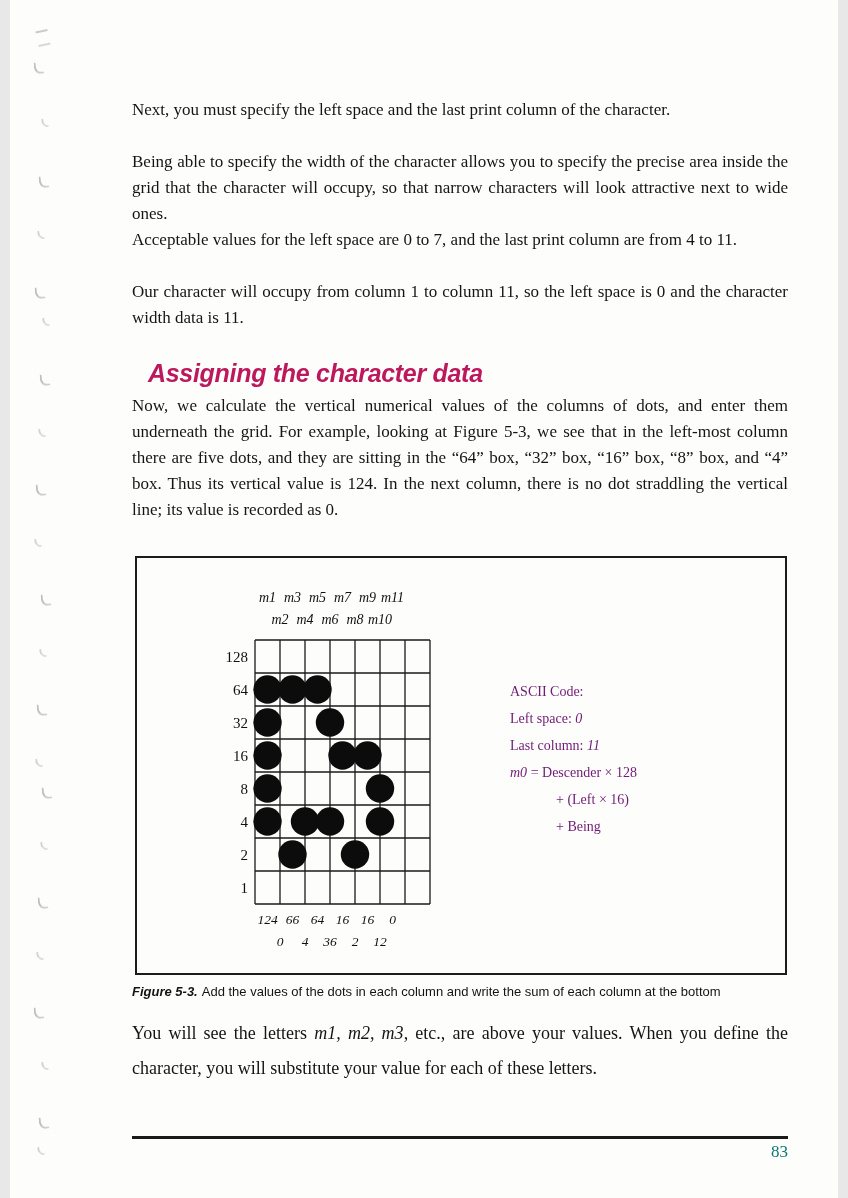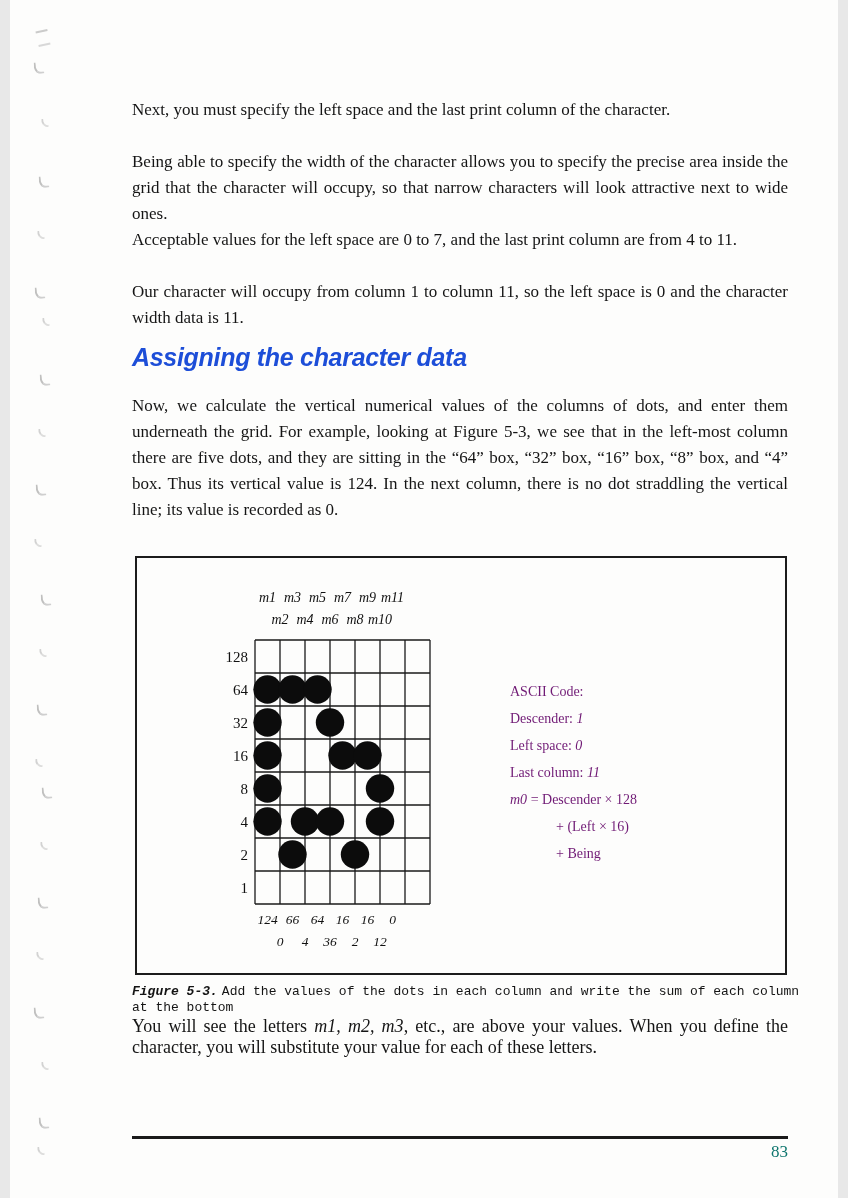--- a/index.html
+++ b/index.html
@@ -10,40 +10,40 @@
   }
   .body{
     position:absolute;left:122px;width:656px;margin:0;
     font-size:17px;line-height:26px;text-align:justify;
   }
   .p1{top:97px}
   .p2{top:149px}
   .p3{top:227px}
   .p4{top:279px}
   .p5{top:393px}
-  .p6{top:1016px;font-size:18px;line-height:21px;}
+  .p6{top:1016px;font-size:18px;line-height:35px;}
   .heading{
-    position:absolute;left:122px;top:343px;margin:0;width:656px;
+    position:absolute;left:122px;top:343px;margin:16px;width:656px;
     font-family:"Liberation Sans",sans-serif;font-size:25px;
-    font-weight:bold;font-style:italic;letter-spacing:-0.3px;color:#1d4ed8;
+    font-weight:bold;font-style:italic;letter-spacing:-0.3px;color:#be185d;
   }
   .figure-box{
     position:absolute;left:125px;top:556px;width:648px;height:415px;
     border:2px solid #1c1c1c;background:#fdfdfc;
   }
   #grid-svg{position:absolute;left:0;top:0;}
   .side{
     position:absolute;left:373px;top:120px;width:260px;
     font-size:14px;line-height:27px;color:#701a75;
   }
   .side .it, i{font-style:italic;}
   .side .indent{padding-left:46px;}
   .caption{
     position:absolute;left:122px;top:984px;width:670px;margin:0;
-    font-family:Liberation Mono, monospace;font-size:13px;line-height:16px;color:#141414;
+    font-family:Liberation Sans, sans-serif;font-size:13px;line-height:16px;color:#141414;
   }
   .cap-label{font-weight:bold;font-style:italic;padding-right:4px;}
   .bottom-rule{
     position:absolute;left:122px;top:1136px;width:656px;height:2.5px;background:#1a1a1a;
   }
   .page-number{
     position:absolute;left:122px;top:1142px;width:656px;
     text-align:right;font-size:17px;color:#0f766e;
   }
   .artifact{
@@ -145,21 +145,20 @@
           <circle cx="193" cy="263.5" r="14.2"></circle>
           <circle cx="205.5" cy="197.5" r="14.2"></circle>
           <circle cx="218" cy="296.5" r="14.2"></circle>
           <circle cx="230.5" cy="197.5" r="14.2"></circle>
           <circle cx="243" cy="230.5" r="14.2"></circle>
           <circle cx="243" cy="263.5" r="14.2"></circle>
         </g>
       </svg>
     <div class="side">
       <div class="side-line"><span>ASCII Code:</span></div>
-      <div class="side-line"><span>Descender: </span><span class="it">1</span></div>
       <div class="side-line"><span>Left space: </span><span class="it">0</span></div>
       <div class="side-line"><span>Last column: </span><span class="it">11</span></div>
       <div class="side-line"><span class="it">m0</span><span> = Descender × 128</span></div>
       <div class="side-line indent">+ (Left × 16)</div>
       <div class="side-line indent">+ Being</div>
     </div>
   </div>
 
   <p class="caption"><b class="cap-label">Figure 5-3.</b><span>Add the values of the dots in each column and write the sum of each column at the bottom</span></p>
 

